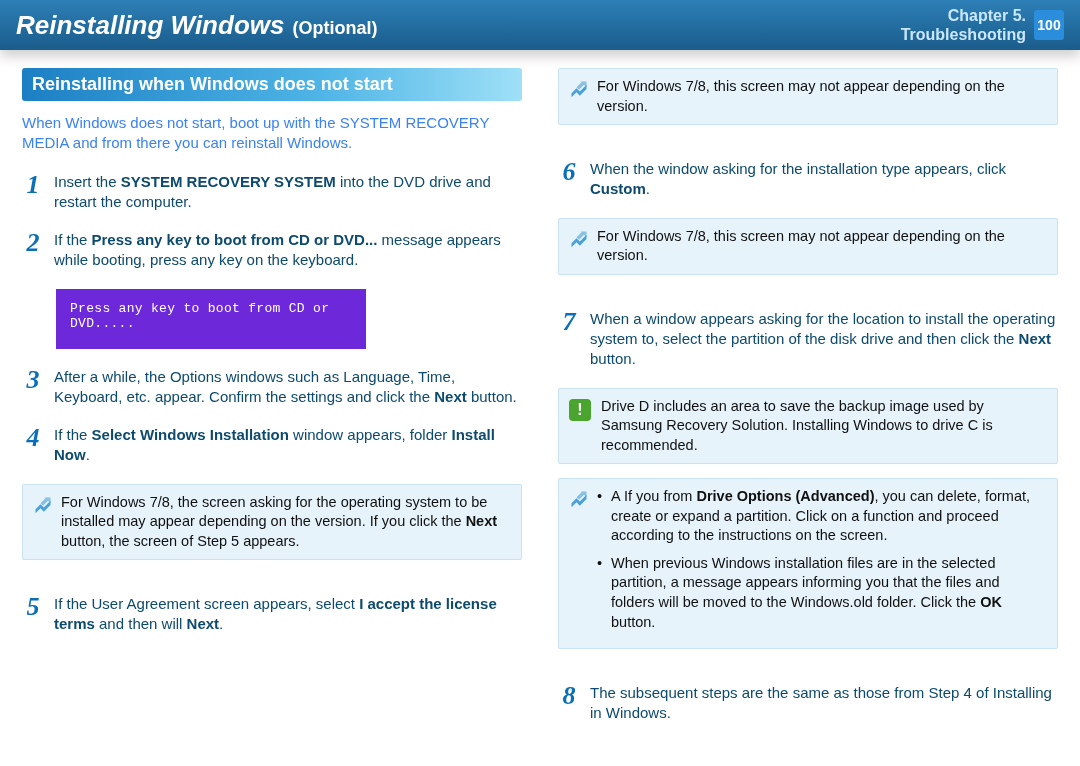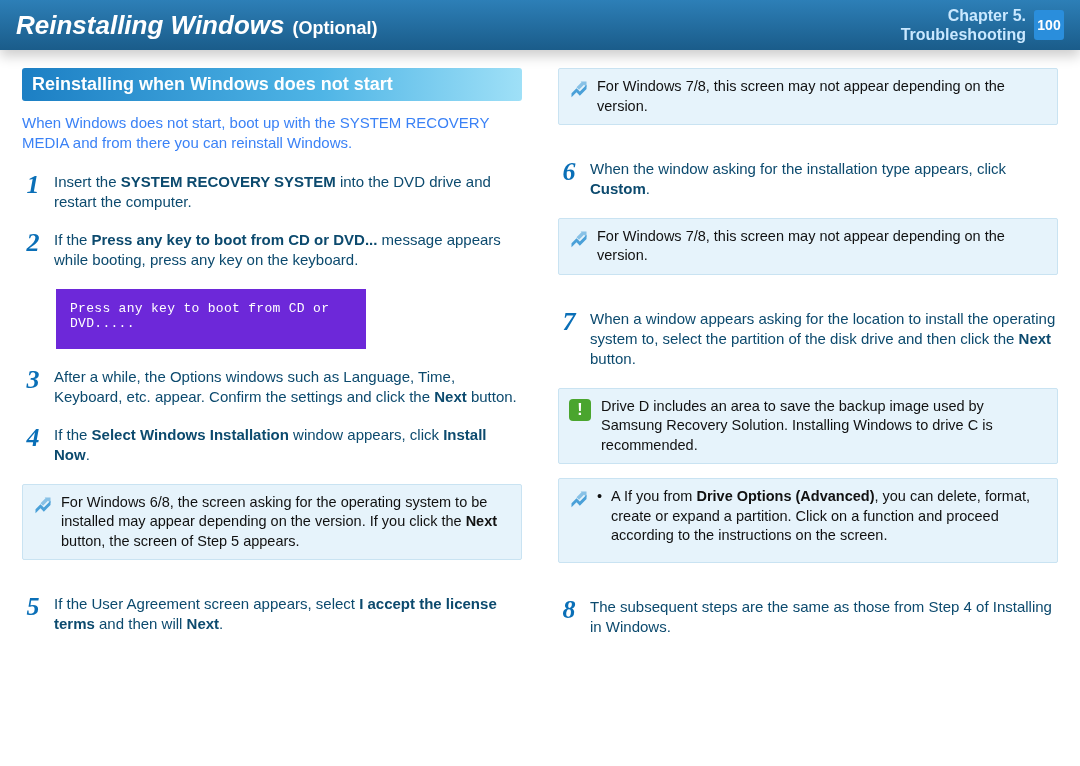--- a/index.html
+++ b/index.html
@@ -121,31 +121,31 @@
     <div class="step">
       <div class="step-num">3</div>
       <div class="step-body">
         <span>After a while, the Options windows such as Language, Time, Keyboard, etc. appear. Confirm the settings and click the </span><b>Next</b><span> button.</span>
       </div>
     </div>
 
     <div class="step">
       <div class="step-num">4</div>
       <div class="step-body">
-        <span>If the </span><b>Select Windows Installation</b><span> window appears, click </span><b>Install Now</b><span>.</span>
+        <span>If the </span><b>Select Windows Installation</b><span> window appears, folder </span><b>Install Now</b><span>.</span>
       </div>
     </div>
 
     <div class="note-box">
       <svg class="note-icon-svg" width="20" height="20" viewBox="0 0 24 24">
           <path fill="#4aa0d8" d="M3 17l6-6 4 4 8-8v5l-8 8-4-4-6 6z"></path>
           <path fill="#4aa0d8" d="M14 3l7 0 0 7-3-3-6 6-3-3 6-6z" opacity="0.6"></path>
         </svg>
       <div>
-        <span>For Windows 6/8, the screen asking for the operating system to be installed may appear depending on the version. If you click the </span><b>Next</b><span> button, the screen of Step 5 appears.</span>
+        <span>For Windows 7/8, the screen asking for the operating system to be installed may appear depending on the version. If you click the </span><b>Next</b><span> button, the screen of Step 5 appears.</span>
       </div>
     </div>
 
     <div class="step">
       <div class="step-num">5</div>
       <div class="step-body">
         <span>If the User Agreement screen appears, select </span><b>I accept the license terms</b><span> and then will </span><b>Next</b><span>.</span>
       </div>
     </div>
 
@@ -190,20 +190,23 @@
 
     <div class="note-box">
       <svg class="note-icon-svg" width="20" height="20" viewBox="0 0 24 24">
           <path fill="#4aa0d8" d="M3 17l6-6 4 4 8-8v5l-8 8-4-4-6 6z"></path>
           <path fill="#4aa0d8" d="M14 3l7 0 0 7-3-3-6 6-3-3 6-6z" opacity="0.6"></path>
         </svg>
       <ul class="bullet-list">
         <li>
           <span>A If you from </span><b>Drive Options (Advanced)</b><span>, you can delete, format, create or expand a partition. Click on a function and proceed according to the instructions on the screen.</span>
         </li>
+        <li>
+          <span>When previous Windows installation files are in the selected partition, a message appears informing you that the files and folders will be moved to the Windows.old folder. Click the </span><b>OK</b><span> button.</span>
+        </li>
       </ul>
     </div>
 
     <div class="step">
       <div class="step-num">8</div>
       <div class="step-body">The subsequent steps are the same as those from Step 4 of Installing in Windows.</div>
     </div>
 
   </div>
 </div>

